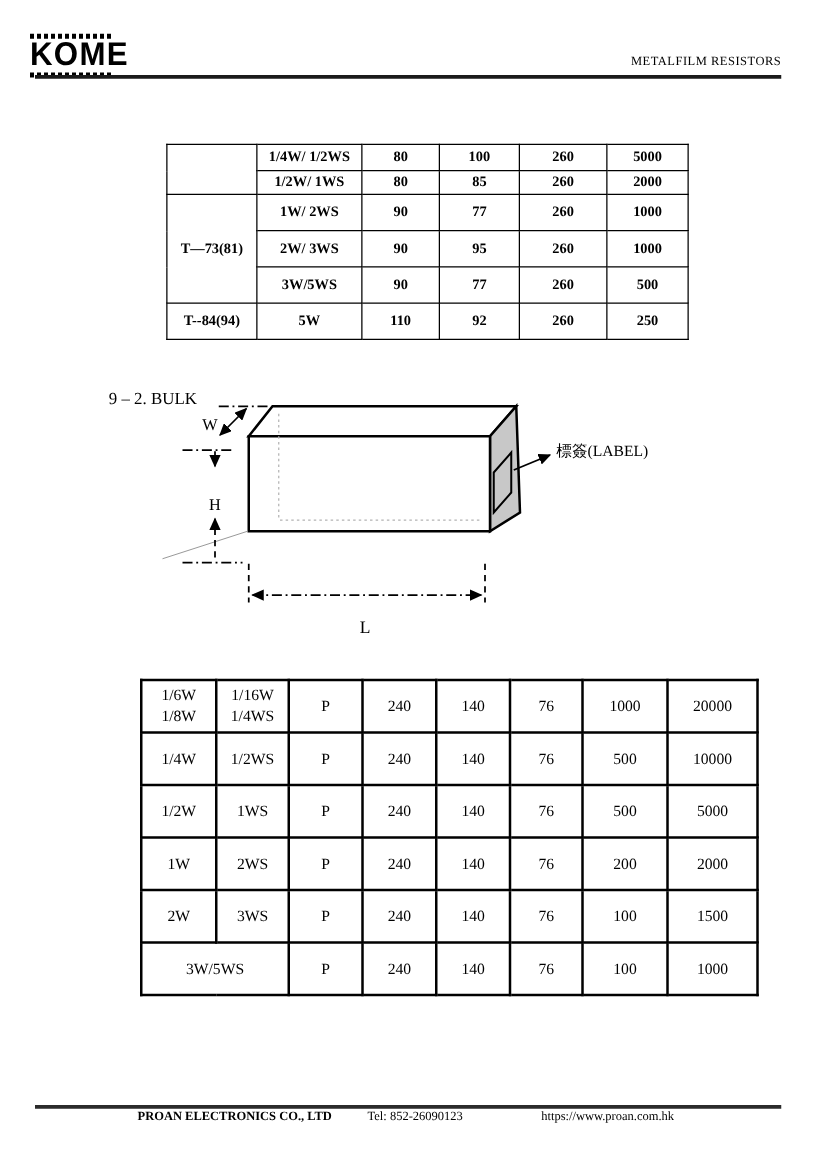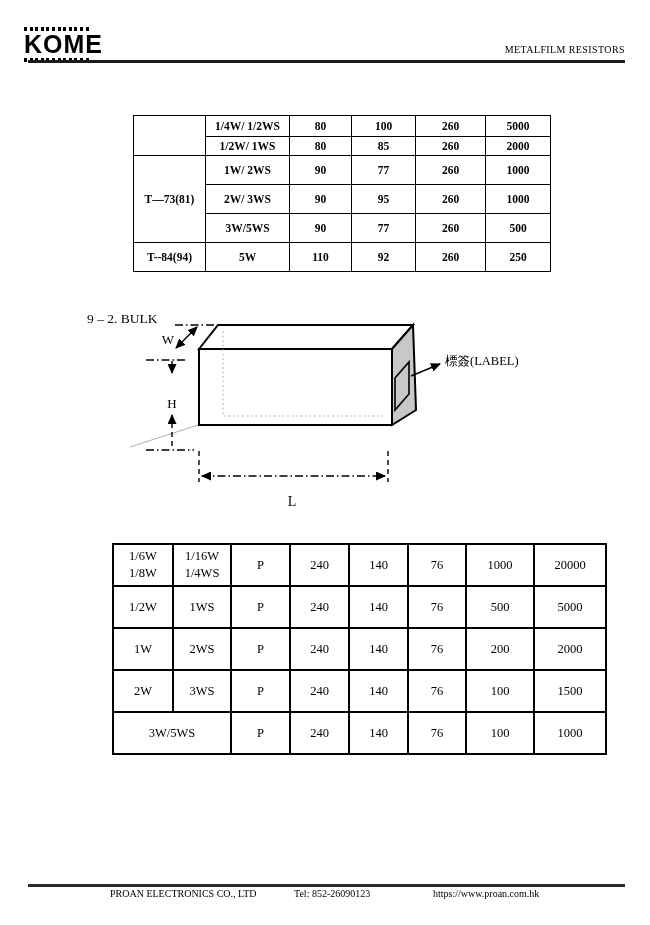--- a/index.html
+++ b/index.html
@@ -37,21 +37,21 @@
   .bulk-svg text { font-family:"Liberation Serif", serif; fill:#000; }
   .dim     { stroke:#000; stroke-width:1.4; fill:none; }
   .dim-thin{ stroke:#000; stroke-width:1.5; fill:none; }
   .dashdot { stroke:#000; stroke-width:1.4; fill:none; stroke-dasharray:8 3 1.5 3; }
   .dashed  { stroke-dasharray:5 4; }
   .hiddenln{ stroke:#b3b3b3; stroke-width:1; fill:none; stroke-dasharray:2 2.5; }
 
   
   .footer-rule { position:absolute; left:28px; right:25px; top:884px; height:2.5px; background:#2b2b2b; }
   .ftxt { position:absolute; top:888px; font-size:10px; }
-  .f-company { left:110px; }
+  .f-company { left:110px;font-weight:bold; }
   .f-tel { left:294px;font-family:Liberation Serif, serif; }
   .f-url { left:433px; }
 </style>
 </head>
 <body>
 
 <div class="page">
 
   <div class="logo">
     <div class="dotline"></div>
@@ -178,20 +178,30 @@
           <div>1/4WS</div>
         </td>
         <td>P</td>
         <td>240</td>
         <td>140</td>
         <td>76</td>
         <td>1000</td>
         <td>20000</td>
       </tr>
       <tr class="row">
+        <td>1/4W</td>
+        <td>1/2WS</td>
+        <td>P</td>
+        <td>240</td>
+        <td>140</td>
+        <td>76</td>
+        <td>500</td>
+        <td>10000</td>
+      </tr>
+      <tr class="row">
         <td>1/2W</td>
         <td>1WS</td>
         <td>P</td>
         <td>240</td>
         <td>140</td>
         <td>76</td>
         <td>500</td>
         <td>5000</td>
       </tr>
       <tr class="row">

